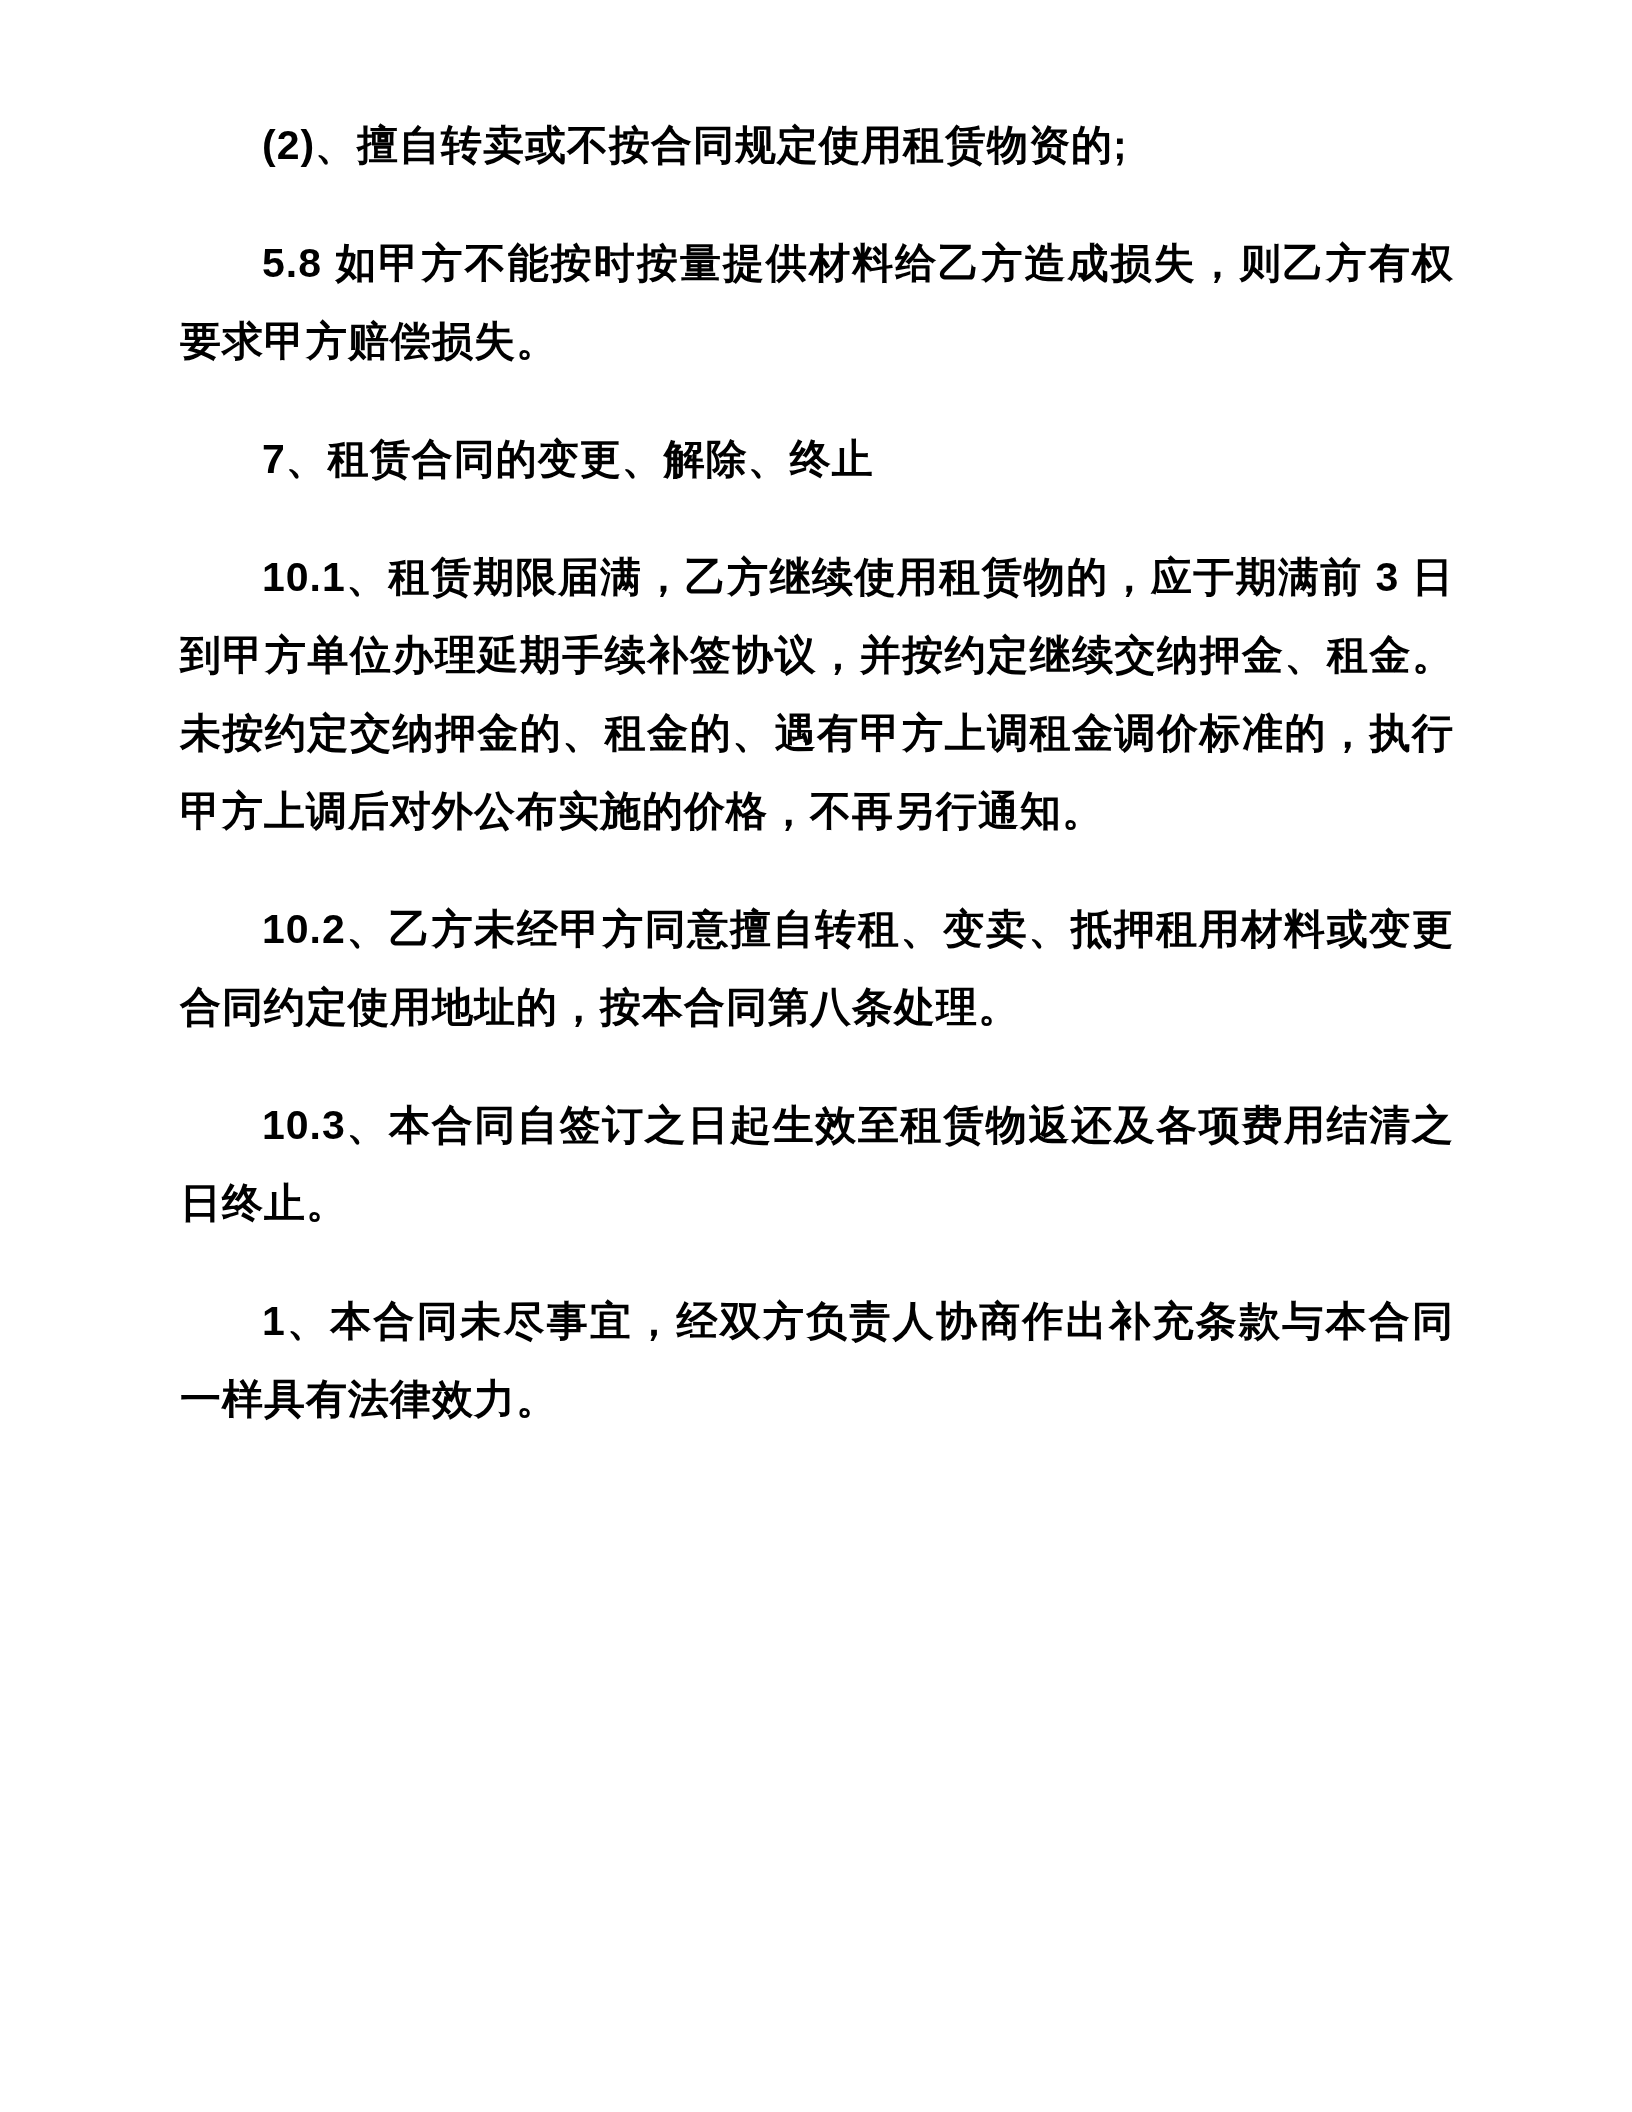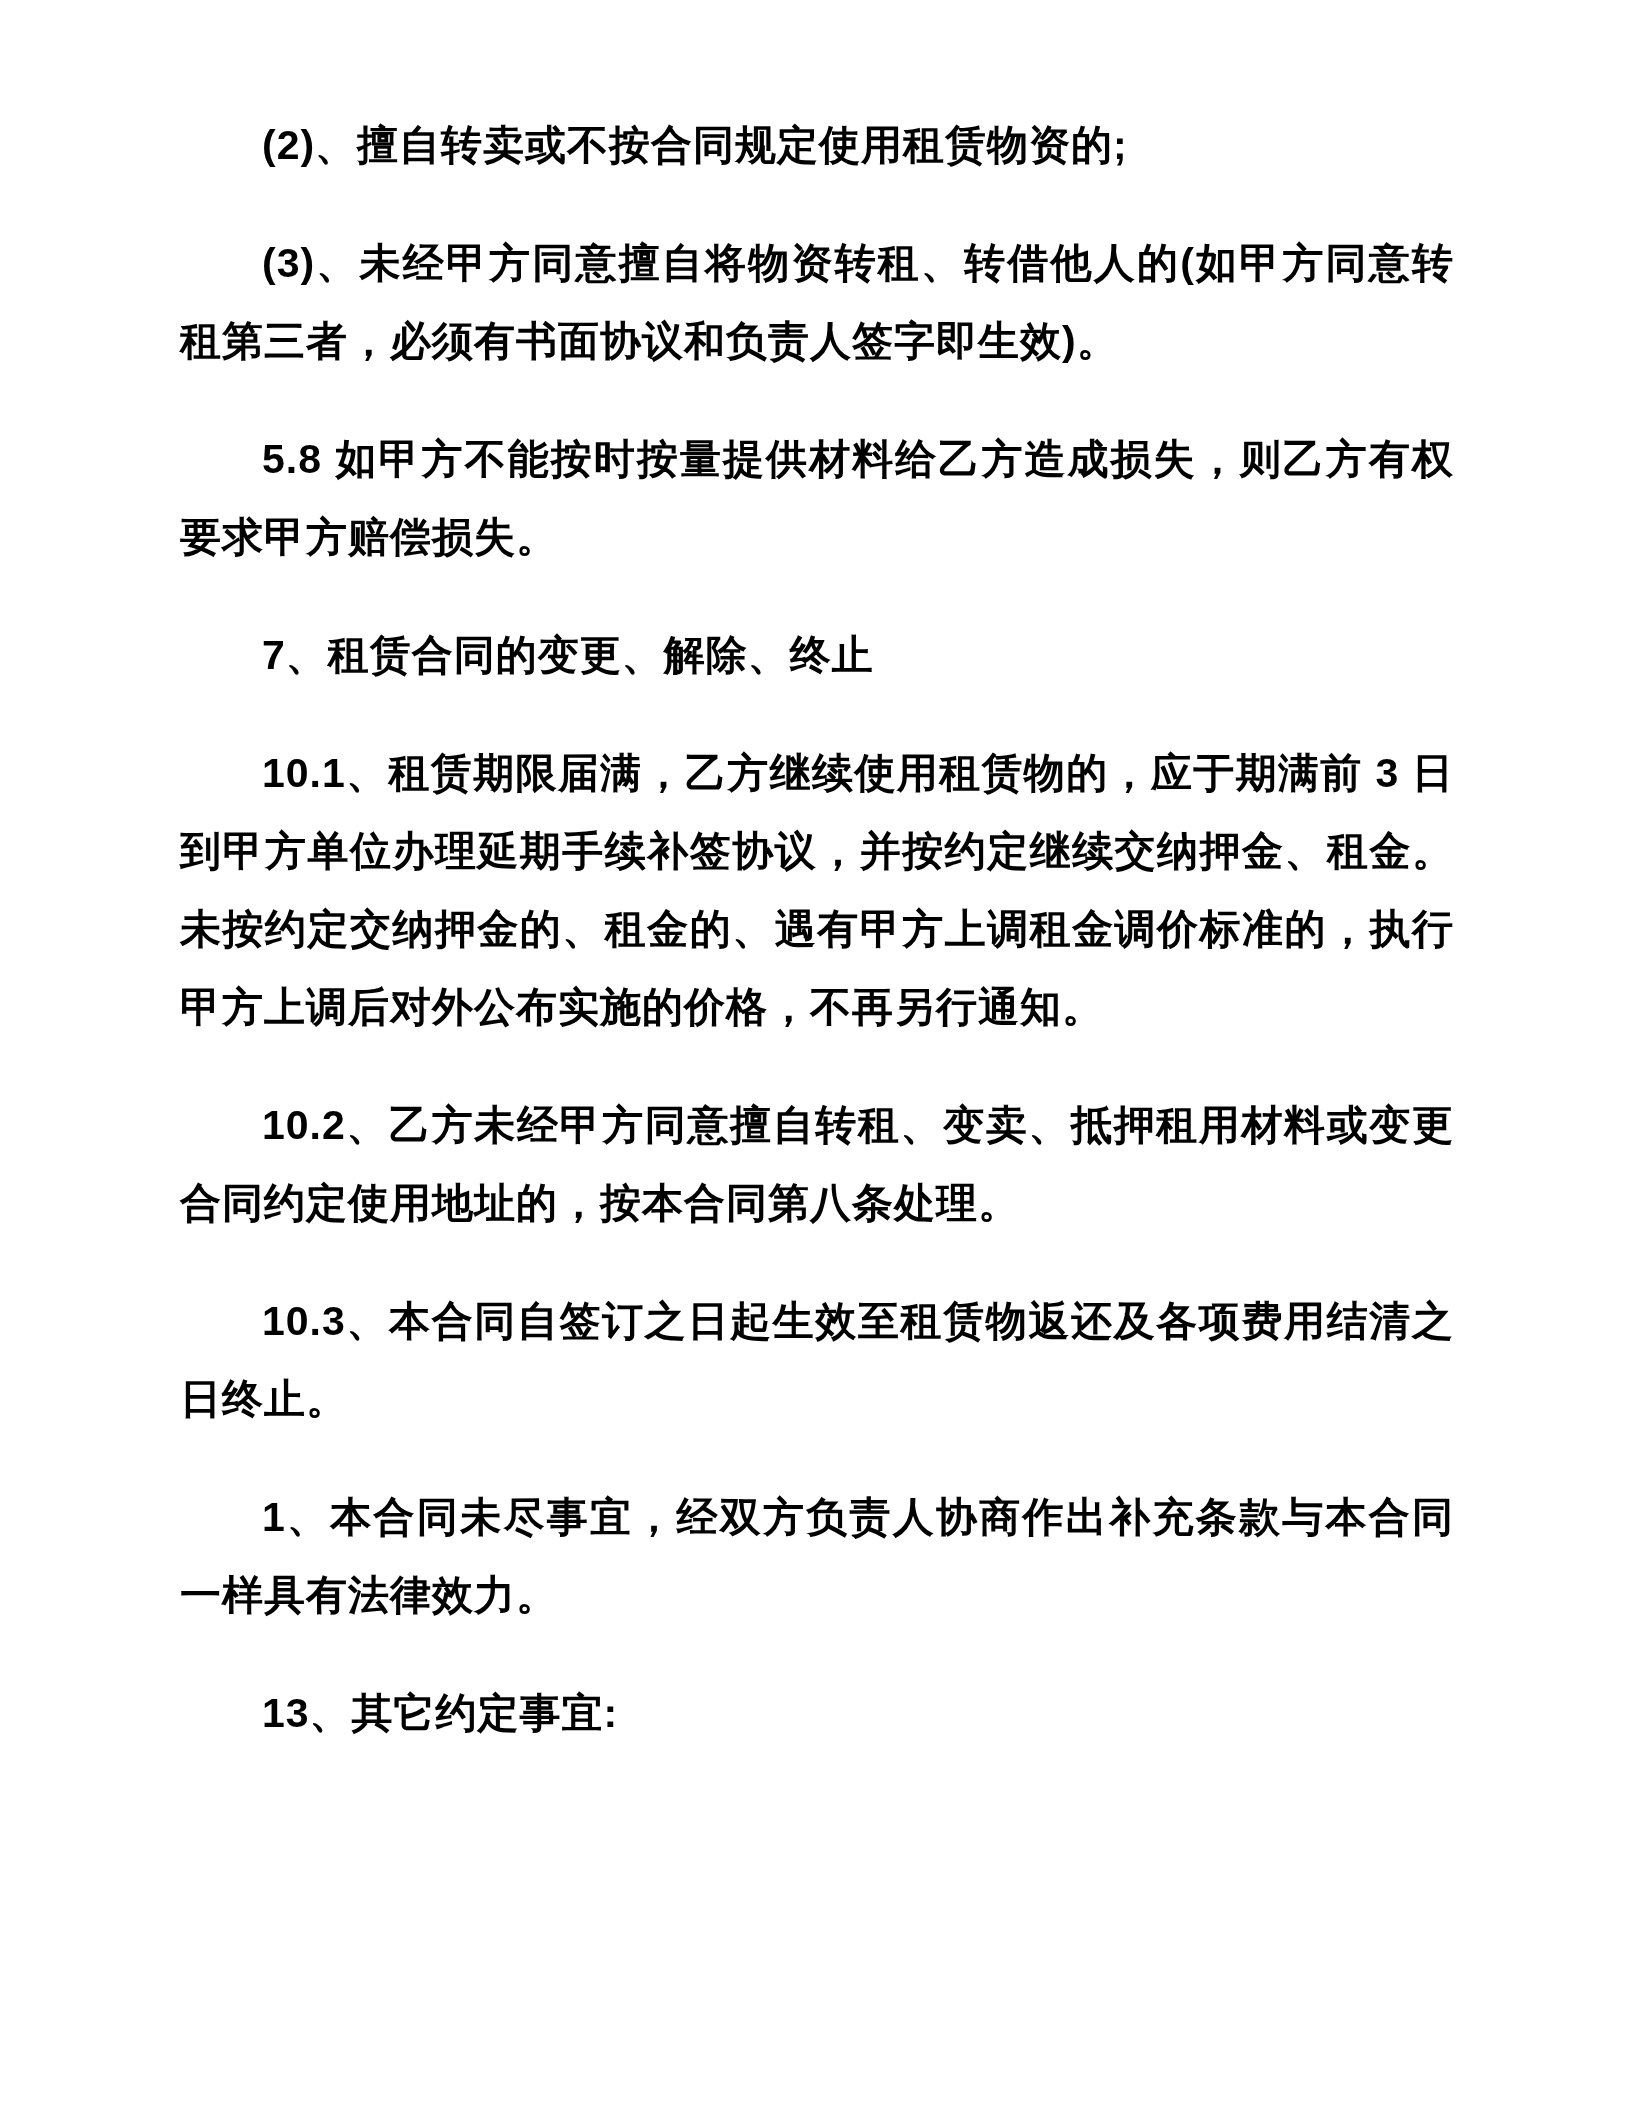--- a/index.html
+++ b/index.html
@@ -31,21 +31,19 @@
     text-indent: 82px;
     letter-spacing: 1px;
     word-break: break-all;
   }
 </style>
 </head>
 <body>
 
 <div class="page">
   <p class="para">(2)、擅自转卖或不按合同规定使用租赁物资的;</p>
-  <p class="para">(3)、未经甲方同意擅自将物资转租、转借他人的(如甲方同意转租第三者，必须有书面协议和负责人签字即生效)。</p>
   <p class="para">5.8 如甲方不能按时按量提供材料给乙方造成损失，则乙方有权要求甲方赔偿损失。</p>
   <p class="para">7、租赁合同的变更、解除、终止</p>
   <p class="para">10.1、租赁期限届满，乙方继续使用租赁物的，应于期满前 3 日到甲方单位办理延期手续补签协议，并按约定继续交纳押金、租金。未按约定交纳押金的、租金的、遇有甲方上调租金调价标准的，执行甲方上调后对外公布实施的价格，不再另行通知。</p>
   <p class="para">10.2、乙方未经甲方同意擅自转租、变卖、抵押租用材料或变更合同约定使用地址的，按本合同第八条处理。</p>
   <p class="para">10.3、本合同自签订之日起生效至租赁物返还及各项费用结清之日终止。</p>
   <p class="para">1、本合同未尽事宜，经双方负责人协商作出补充条款与本合同一样具有法律效力。</p>
-  <p class="para">13、其它约定事宜:</p>
 </div>
 
 </body></html>

